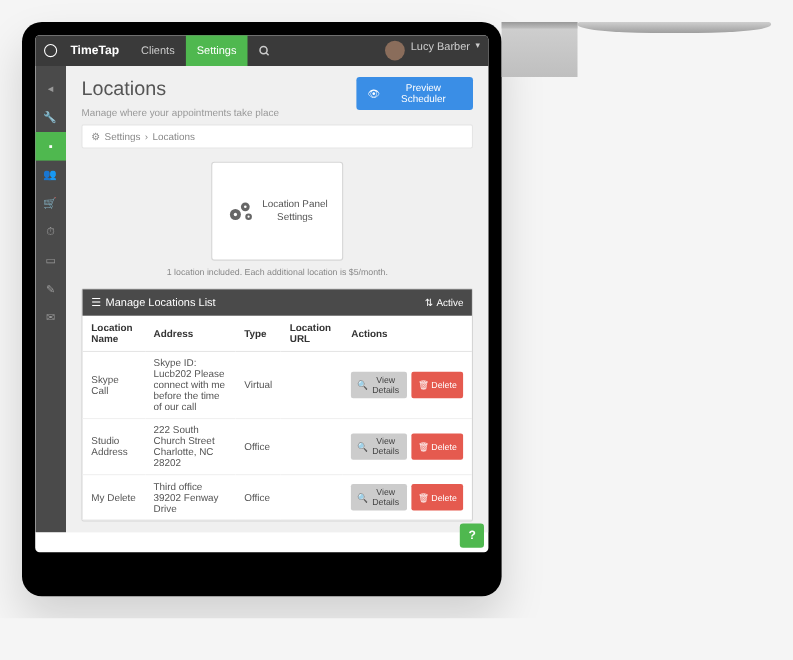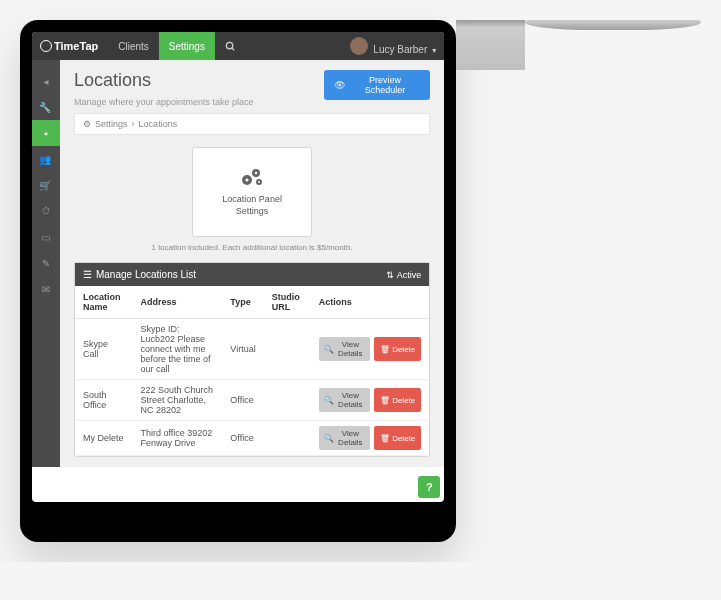--- a/index.html
+++ b/index.html
@@ -1,41 +1,41 @@
 <!DOCTYPE html>
 <html><head>
 <meta charset="utf-8">
 <style>
 *{margin:0;padding:0;box-sizing:border-box;font-family:-apple-system,BlinkMacSystemFont,"Segoe UI",Helvetica,Arial,sans-serif}
 body{background:#f5f5f5;display:flex;justify-content:center;padding:20px}
 .monitor{width:681px;background:#000;border-radius:18px;padding:12px 12px 40px;position:relative;box-shadow:0 20px 40px rgba(0,0,0,.15)}
 .screen{width:100%;height:470px;background:#fff;border-radius:4px;overflow:hidden;display:flex;flex-direction:column;font-size:10px}
 .topbar{background:#3a3a3a;color:#ccc;display:flex;align-items:center;height:28px;padding:0 8px}
-.logo{display:flex;align-items:center;gap:2px;font-weight:600;color:#fff;font-size:11px;margin-right:10px}
+.logo{display:flex;align-items:center;gap:12px;font-weight:600;color:#fff;font-size:11px;margin-right:10px}
 .logo-icon{width:12px;height:12px;border:1.5px solid #fff;border-radius:50%;position:relative}
 .nav-items{display:flex;height:100%}
 .nav-item{padding:0 10px;display:flex;align-items:center;height:100%;font-size:10px;cursor:pointer}
 .nav-item.active{background:#4fb84f;color:#fff}
 .search-icon{padding:0 10px;display:flex;align-items:center;font-size:11px}
-.user{margin-left:auto;display:flex;align-items:flex-end;gap:5px;font-size:10px}
+.user{margin-left:auto;display:flex;align-items:flex-start;gap:5px;font-size:10px}
 .avatar{width:18px;height:18px;border-radius:50%;background:#8a6d5b}
 .body-wrap{flex:1;display:flex;background:#f0f0f0;overflow:hidden}
 .sidebar{width:28px;background:#4a4a4a;display:flex;flex-direction:column;padding-top:8px}
 .side-icon{height:26px;display:flex;align-items:center;justify-content:center;color:#999;font-size:10px;cursor:pointer;position:relative}
 .side-icon.active{background:#4fb84f;color:#fff}
 .side-icon.active::before{content:"";position:absolute;right:-4px;top:50%;transform:translateY(-50%);border:4px solid transparent;border-left-color:#4fb84f}
 .main{flex:1;padding:10px 14px;overflow:auto}
 .page-head{display:flex;align-items:flex-start;justify-content:space-between;margin-bottom:6px}
 .title-wrap{display:flex;align-items:baseline;gap:6px;flex-wrap:wrap}
 .page-title{font-size:18px;color:#555;font-weight:400}
 .page-sub{font-size:9px;color:#999}
 .preview-btn{background:#3a8ee6;color:#fff;border:none;padding:5px 10px;border-radius:3px;font-size:9px;display:flex;align-items:center;gap:4px;cursor:pointer}
 .breadcrumb{background:#fff;border:1px solid #e5e5e5;padding:5px 8px;font-size:9px;color:#888;border-radius:2px;display:flex;align-items:center;gap:4px;margin-bottom:12px}
 .cards{display:flex;justify-content:center;gap:14px;margin-bottom:6px}
-.card{width:120px;height:90px;background:#fff;border:1px solid #d5d5d5;border-radius:3px;display:flex;flex-direction:column;align-items:center;justify-content:center;gap:6px;cursor:pointer}
+.card{width:120px;height:90px;background:#fff;border:1px solid #d5d5d5;border-radius:3px;display:flex;align-items:center;justify-content:center;gap:6px;cursor:pointer}
 .card-icon{font-size:20px;color:#666}
 .card-label{font-size:9px;color:#555;text-align:center;line-height:1.3}
 .price-note{text-align:center;font-size:8px;color:#888;margin-bottom:10px}
 .panel{background:#fff;border:1px solid #d5d5d5;border-radius:2px}
 .panel-head{background:#4a4a4a;color:#fff;padding:6px 8px;font-size:10px;display:flex;align-items:center;justify-content:space-between}
 .panel-title-wrap{display:flex;align-items:center;gap:4px;font-weight:500}
 .reorder{display:flex;align-items:center;gap:3px;font-size:9px;cursor:pointer}
 table{width:100%;border-collapse:collapse;font-size:9px}
 th{text-align:left;padding:6px 8px;border-bottom:1px solid #e5e5e5;color:#333;font-weight:700}
 td{padding:5px 8px;border-bottom:1px solid #f0f0f0;color:#555;vertical-align:middle}
@@ -134,39 +134,39 @@
                 <span>⇅</span>
                 <span>Active</span>
               </div>
             </div>
             <table>
               <thead>
                 <tr>
                   <th>Location Name</th>
                   <th>Address</th>
                   <th>Type</th>
-                  <th>Studio URL</th>
+                  <th>Location URL</th>
                   <th style="text-align:left">Actions</th>
                 </tr>
               </thead>
               <tbody id="table-body">
                   <tr>
                     <td>Skype Call</td>
                     <td>Skype ID: Lucb202 Please connect with me before the time of our call</td>
                     <td>Virtual</td>
                     <td></td>
                     <td>
                       <div class="actions-cell">
                         <button class="btn-small btn-gray"><span>🔍</span>View Details</button>
                         <button class="btn-small btn-red"><span>🗑</span>Delete</button>
                       </div>
                     </td>
                   </tr>
                   <tr>
-                    <td>South Office</td>
+                    <td>Studio Address</td>
                     <td>222 South Church Street Charlotte, NC 28202</td>
                     <td>Office</td>
                     <td></td>
                     <td>
                       <div class="actions-cell">
                         <button class="btn-small btn-gray"><span>🔍</span>View Details</button>
                         <button class="btn-small btn-red"><span>🗑</span>Delete</button>
                       </div>
                     </td>
                   </tr>

